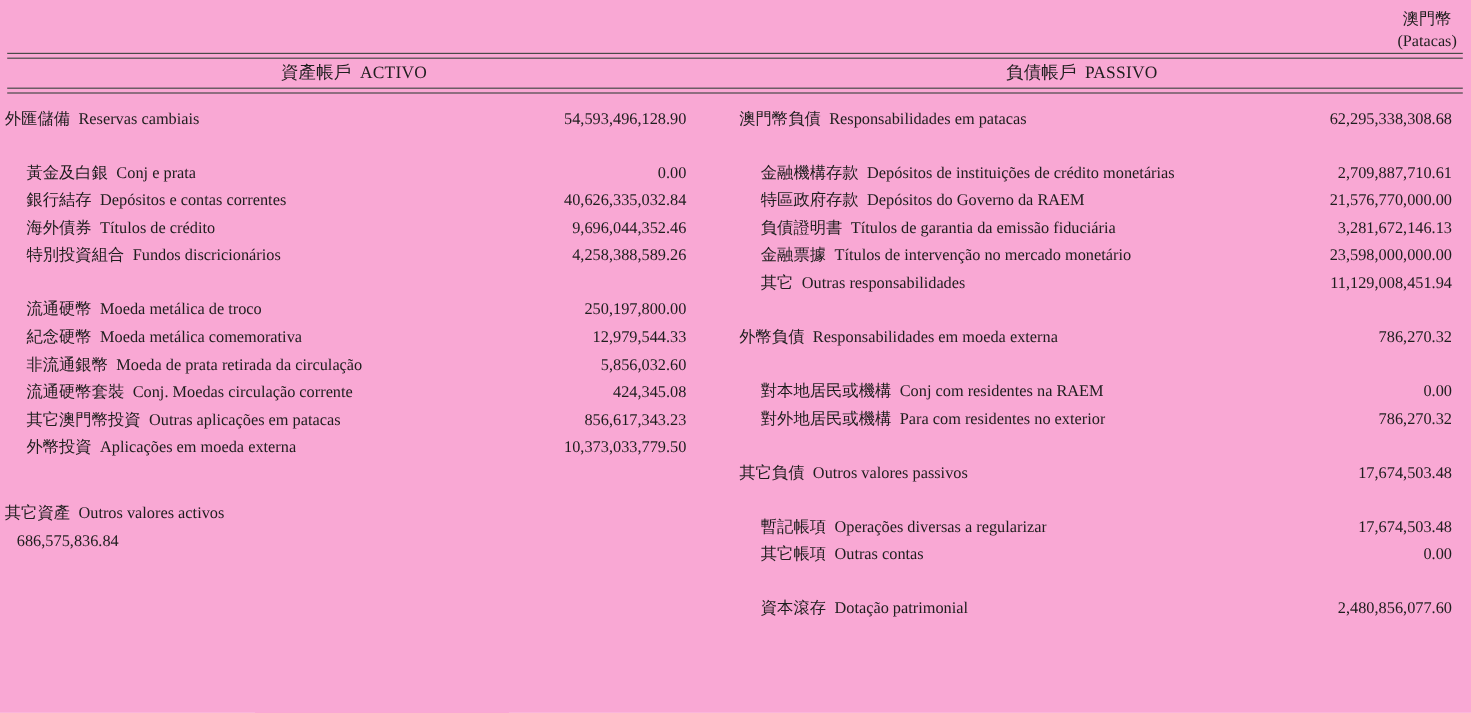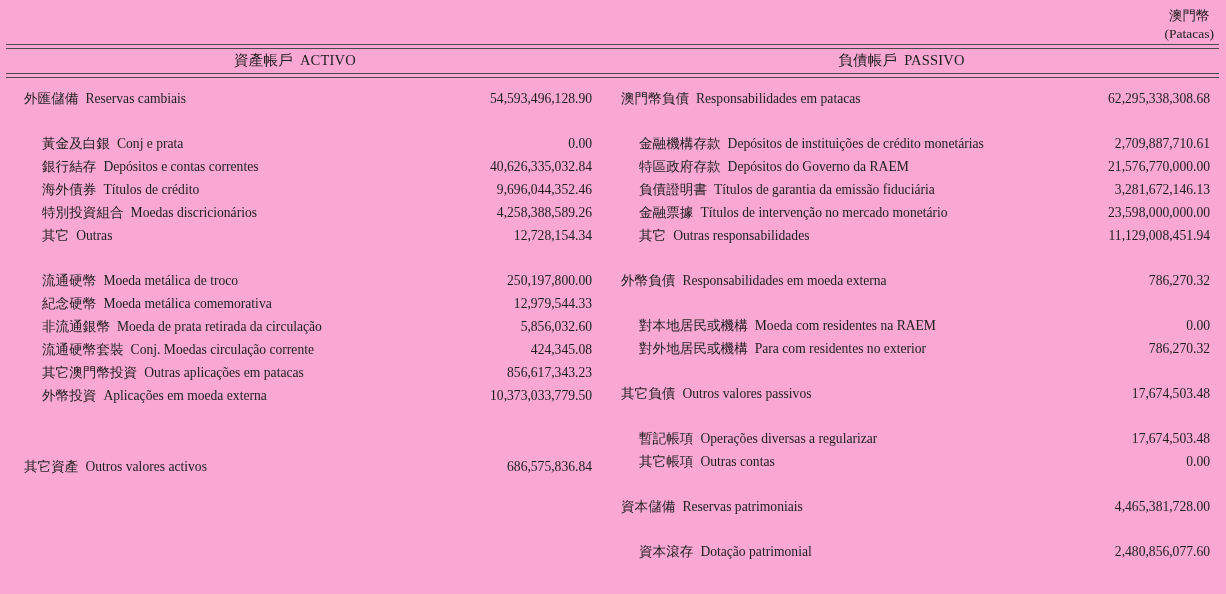--- a/index.html
+++ b/index.html
@@ -29,35 +29,36 @@
   .headers {
     position: absolute; top: 51px; left: 6px; right: 7px;
     display: flex;
   }
   .col-header { font-size: 14.5px; letter-spacing: 0.2px; }
   .col-header.left-h { width: 578px; text-align: center; }
   .col-header.right-h { flex: 1; text-align: center; }
   .col-header .pt { margin-left: 7px; }
 
   .sheet-body {
-    position: absolute; top: 87px; left: 24px; right: 16px;
+    position: absolute; top: 87px; left: 4px; right: 16px;
     display: flex;
+    gap: 15px;
   }
   .col-left { width: 568px; margin-right: 29px; }
   .col-right { flex: 1; }
 
   .row {
     display: flex; justify-content: space-between; align-items: baseline;
     line-height: 23px; font-size: 13.6px; white-space: nowrap;
   }
   .row .label { overflow: hidden; }
   .row .label .pt { margin-left: 7px; }
   .row.sub .label { padding-left: 18px; }
   .row.gap1 { margin-top: 22px; }
-  .row.gap2 { margin-top: 48px; }
+  .row.gap2 { margin-top: 32px; flex-direction: column; }
   .amount { white-space: nowrap; padding-left: 10px; }
 </style>
 </head>
 <body>
 
 <div class="page">
 
   <div class="currency">
     <div>澳門幣</div>
     <div>(Patacas)</div>
@@ -88,26 +89,22 @@
         </div>
         <div class="row sub">
           <span class="label"><span class="zh">銀行結存</span><span class="pt">Depósitos e contas correntes</span></span>
           <span class="amount">40,626,335,032.84</span>
         </div>
         <div class="row sub">
           <span class="label"><span class="zh">海外債券</span><span class="pt">Títulos de crédito</span></span>
           <span class="amount">9,696,044,352.46</span>
         </div>
         <div class="row sub">
-          <span class="label"><span class="zh">特別投資組合</span><span class="pt">Moedas discricionários</span></span>
+          <span class="label"><span class="zh">特別投資組合</span><span class="pt">Fundos discricionários</span></span>
           <span class="amount">4,258,388,589.26</span>
-        </div>
-        <div class="row sub">
-          <span class="label"><span class="zh">其它</span><span class="pt">Outras</span></span>
-          <span class="amount">12,728,154.34</span>
         </div>
         <div class="row sub gap1">
           <span class="label"><span class="zh">流通硬幣</span><span class="pt">Moeda metálica de troco</span></span>
           <span class="amount">250,197,800.00</span>
         </div>
         <div class="row sub">
           <span class="label"><span class="zh">紀念硬幣</span><span class="pt">Moeda metálica comemorativa</span></span>
           <span class="amount">12,979,544.33</span>
         </div>
         <div class="row sub">
@@ -154,43 +151,39 @@
         </div>
         <div class="row sub">
           <span class="label"><span class="zh">其它</span><span class="pt">Outras responsabilidades</span></span>
           <span class="amount">11,129,008,451.94</span>
         </div>
         <div class="row main gap1">
           <span class="label"><span class="zh">外幣負債</span><span class="pt">Responsabilidades em moeda externa</span></span>
           <span class="amount">786,270.32</span>
         </div>
         <div class="row sub gap1">
-          <span class="label"><span class="zh">對本地居民或機構</span><span class="pt">Moeda com residentes na RAEM</span></span>
+          <span class="label"><span class="zh">對本地居民或機構</span><span class="pt">Conj com residentes na RAEM</span></span>
           <span class="amount">0.00</span>
         </div>
         <div class="row sub">
           <span class="label"><span class="zh">對外地居民或機構</span><span class="pt">Para com residentes no exterior</span></span>
           <span class="amount">786,270.32</span>
         </div>
         <div class="row main gap1">
           <span class="label"><span class="zh">其它負債</span><span class="pt">Outros valores passivos</span></span>
           <span class="amount">17,674,503.48</span>
         </div>
         <div class="row sub gap1">
           <span class="label"><span class="zh">暫記帳項</span><span class="pt">Operações diversas a regularizar</span></span>
           <span class="amount">17,674,503.48</span>
         </div>
         <div class="row sub">
           <span class="label"><span class="zh">其它帳項</span><span class="pt">Outras contas</span></span>
           <span class="amount">0.00</span>
         </div>
-        <div class="row main gap1">
-          <span class="label"><span class="zh">資本儲備</span><span class="pt">Reservas patrimoniais</span></span>
-          <span class="amount">4,465,381,728.00</span>
-        </div>
         <div class="row sub gap1">
           <span class="label"><span class="zh">資本滾存</span><span class="pt">Dotação patrimonial</span></span>
           <span class="amount">2,480,856,077.60</span>
         </div>
       </div>
   </div>
 
 </div>
 
 </body></html>

